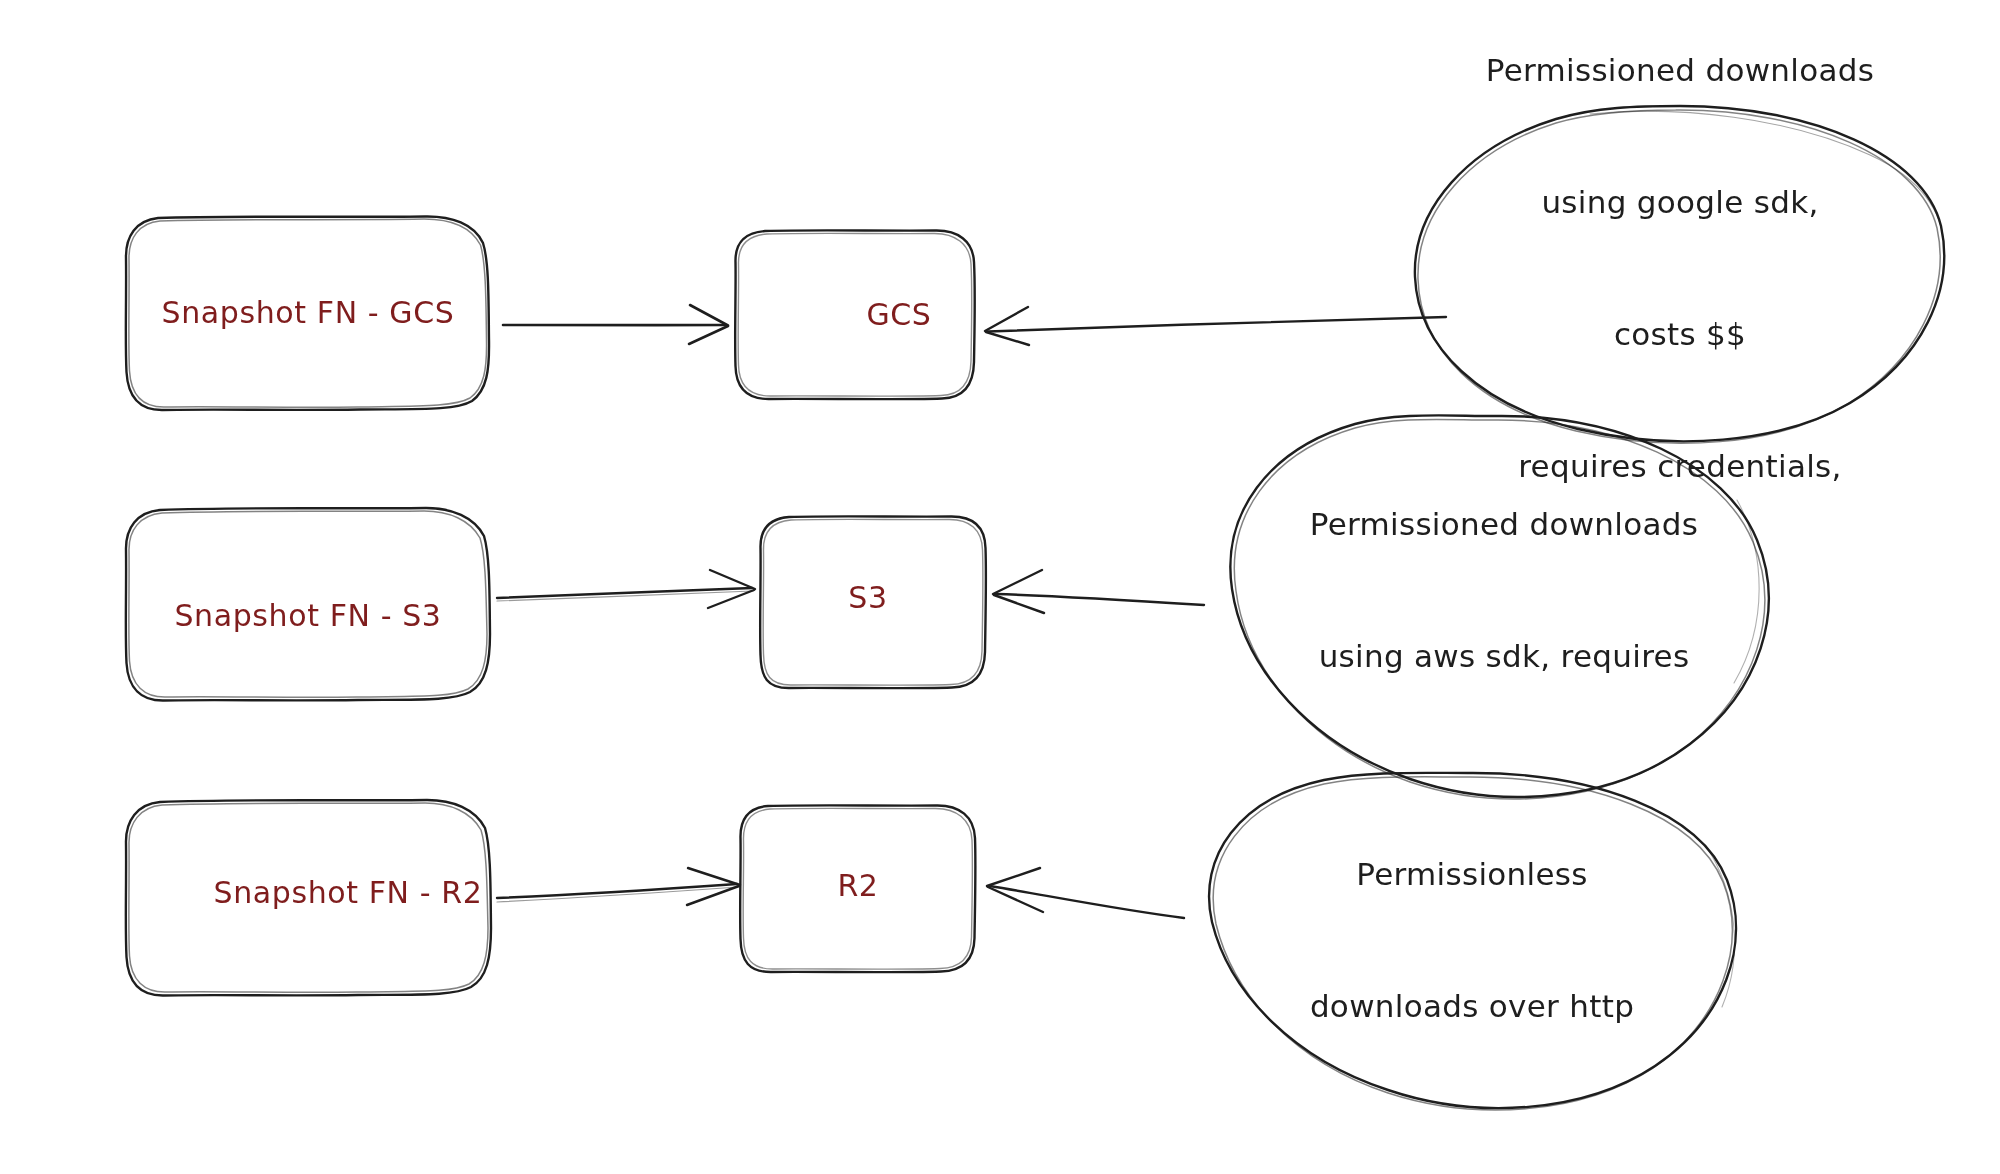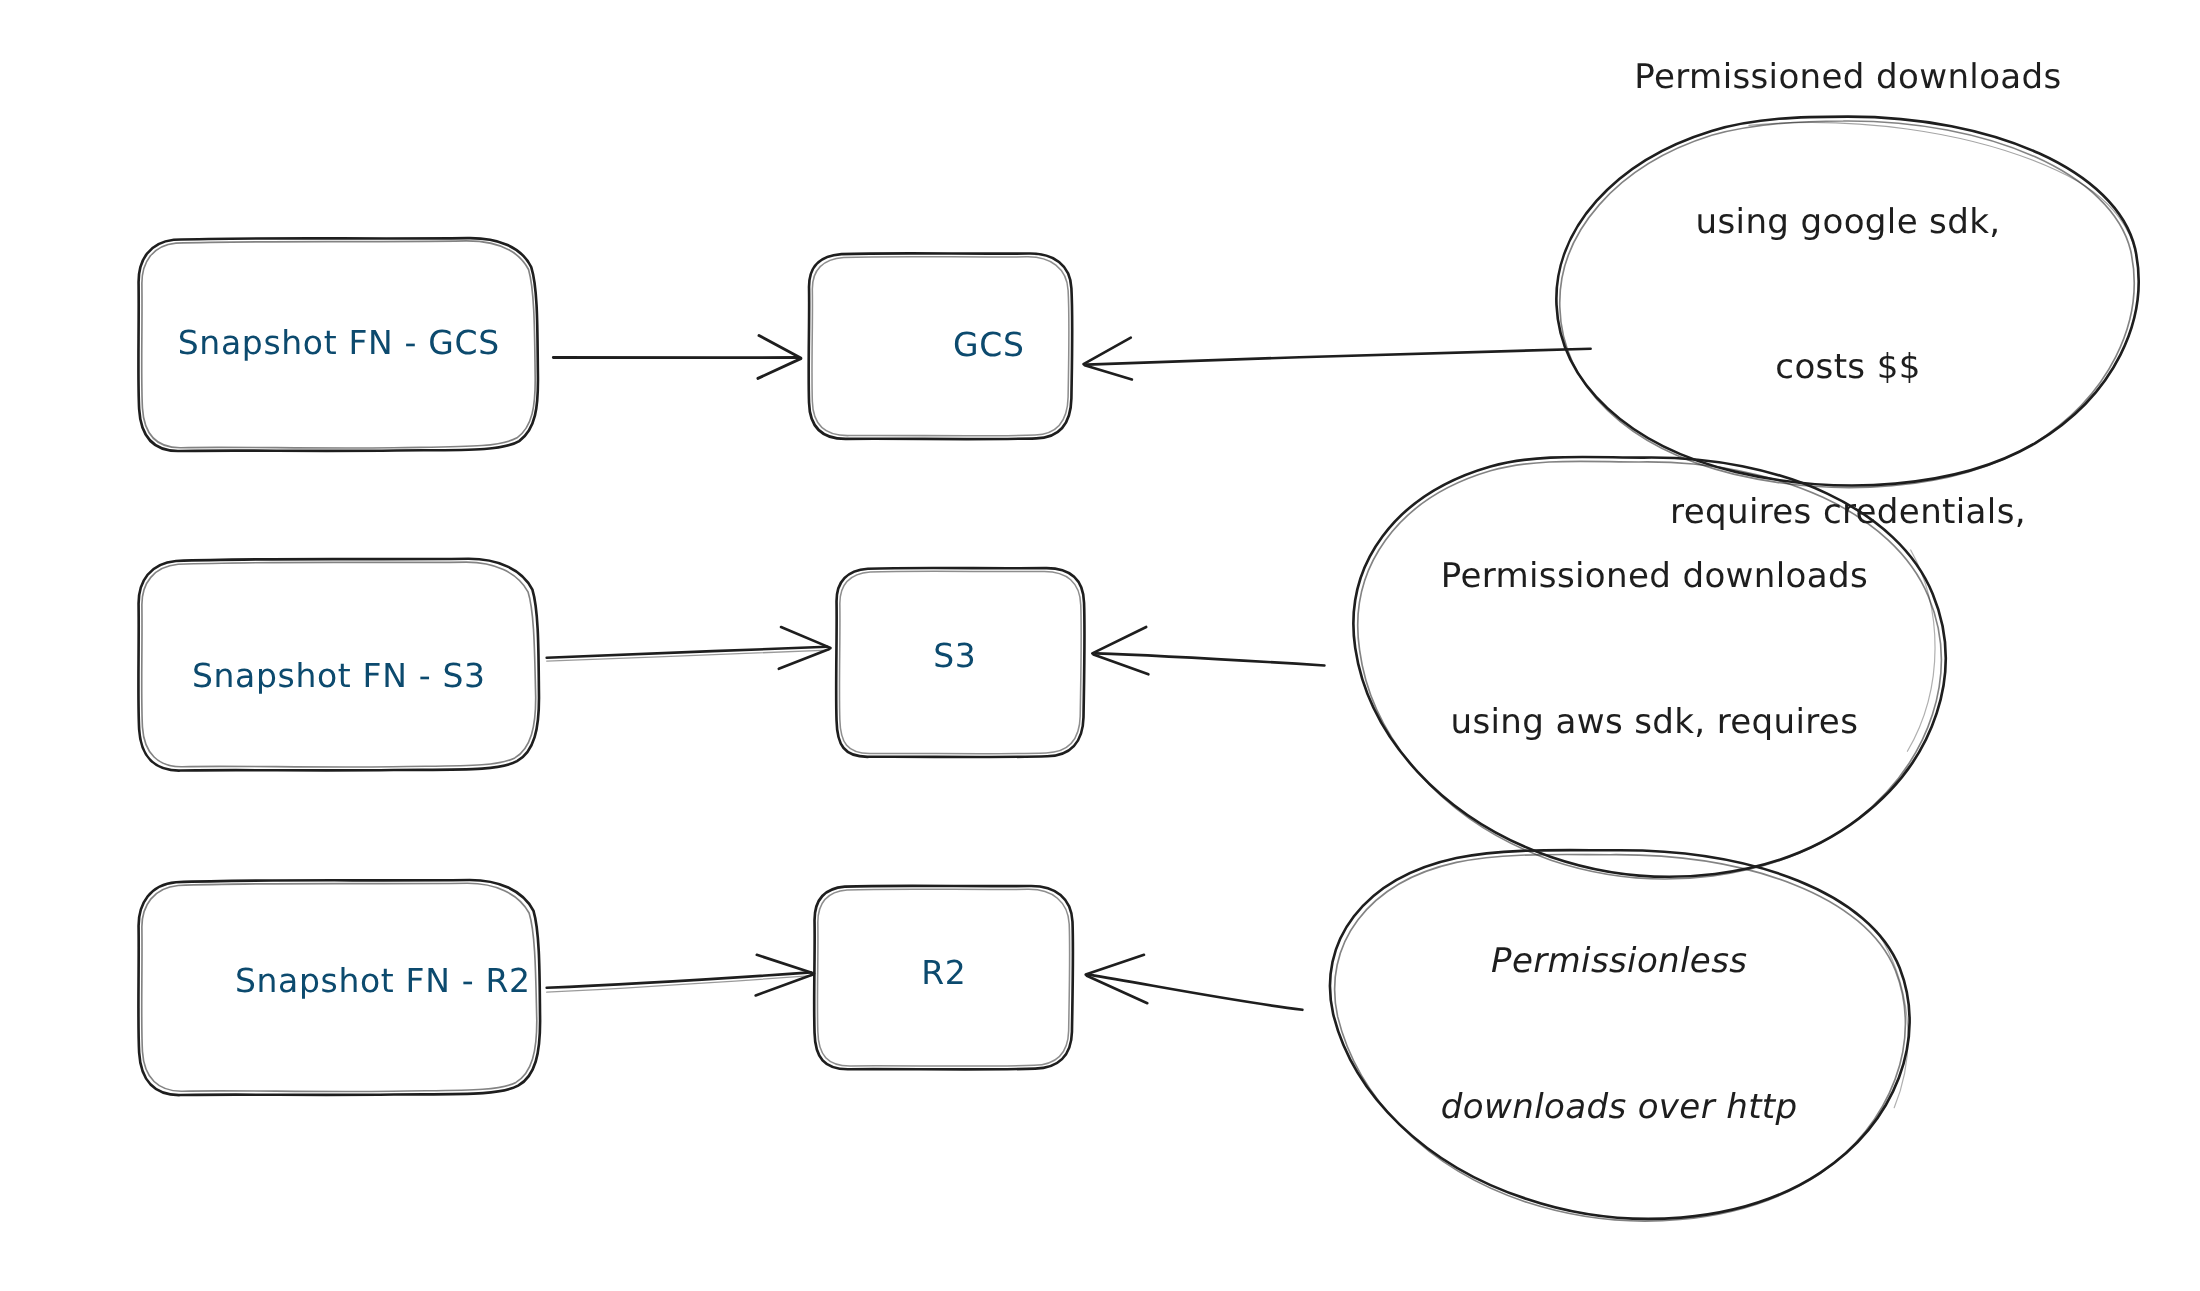--- a/index.html
+++ b/index.html
@@ -20,21 +20,21 @@
   #sketch {
     position: absolute;
     top: 0;
     left: 0;
     width: 2000px;
     height: 1174px;
   }
   .node-label {
     position: absolute;
     text-align: left;
-    color: #0c4a6e;
+    color: #7f1d1d;
     font-family: "DejaVu Sans", sans-serif;
     font-size: 30px;
     letter-spacing: 0.6px;
     line-height: 1.35;
     white-space: pre;
     transform: translate(-50%, -50%);
     pointer-events: none;
   }
   .ellipse-label {
     position: absolute;
@@ -307,18 +307,18 @@
     <div>using google sdk,</div>
     <div>costs $$</div>
     <div>requires credentials,</div>
   </div>
 
   <div class="ellipse-label" style="left:1504px; top:590px;">
     <div>Permissioned downloads</div>
     <div>using aws sdk, requires</div>
   </div>
 
-  <div class="ellipse-label" style="left:1472px; top:940px;font-style:italic;">
+  <div class="ellipse-label" style="left:1472px; top:940px;">
     <div>Permissionless</div>
     <div>downloads over http</div>
   </div>
 
 </div>
 
 </body></html>

